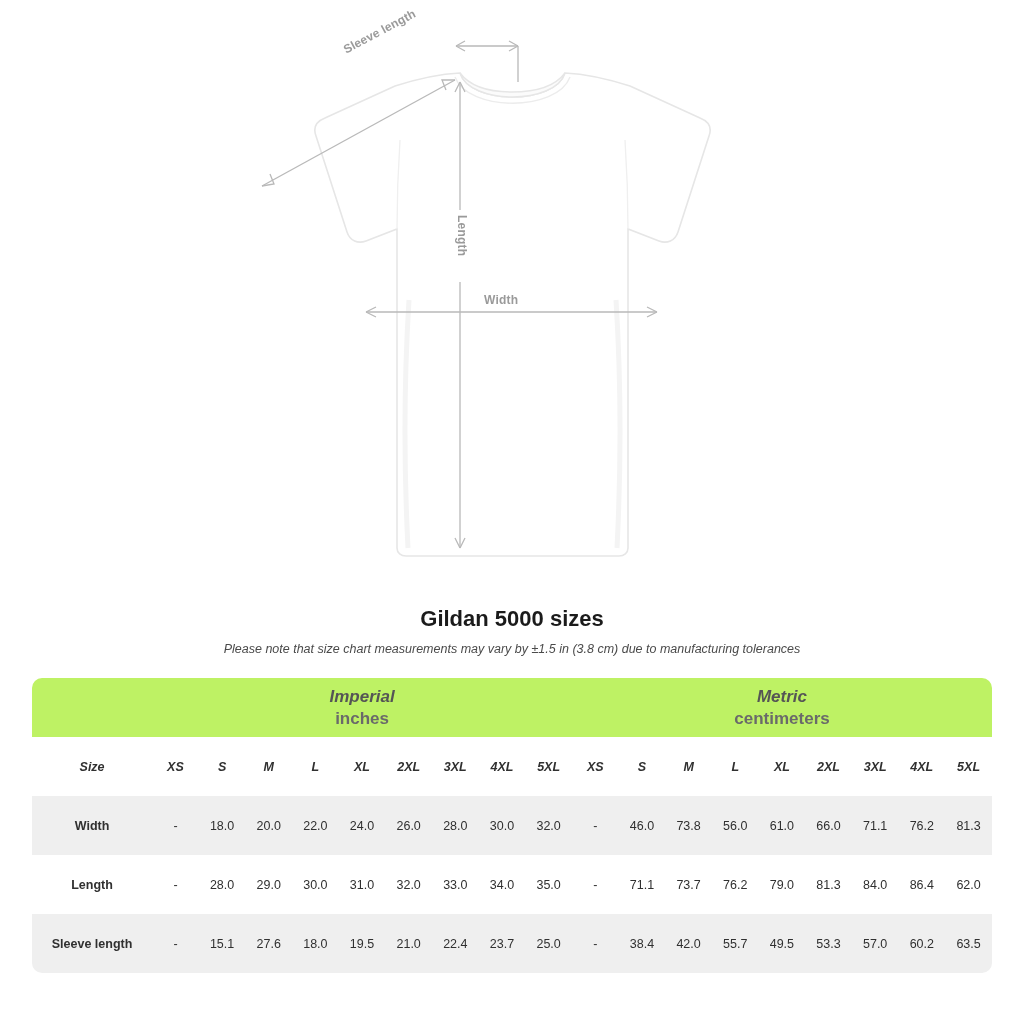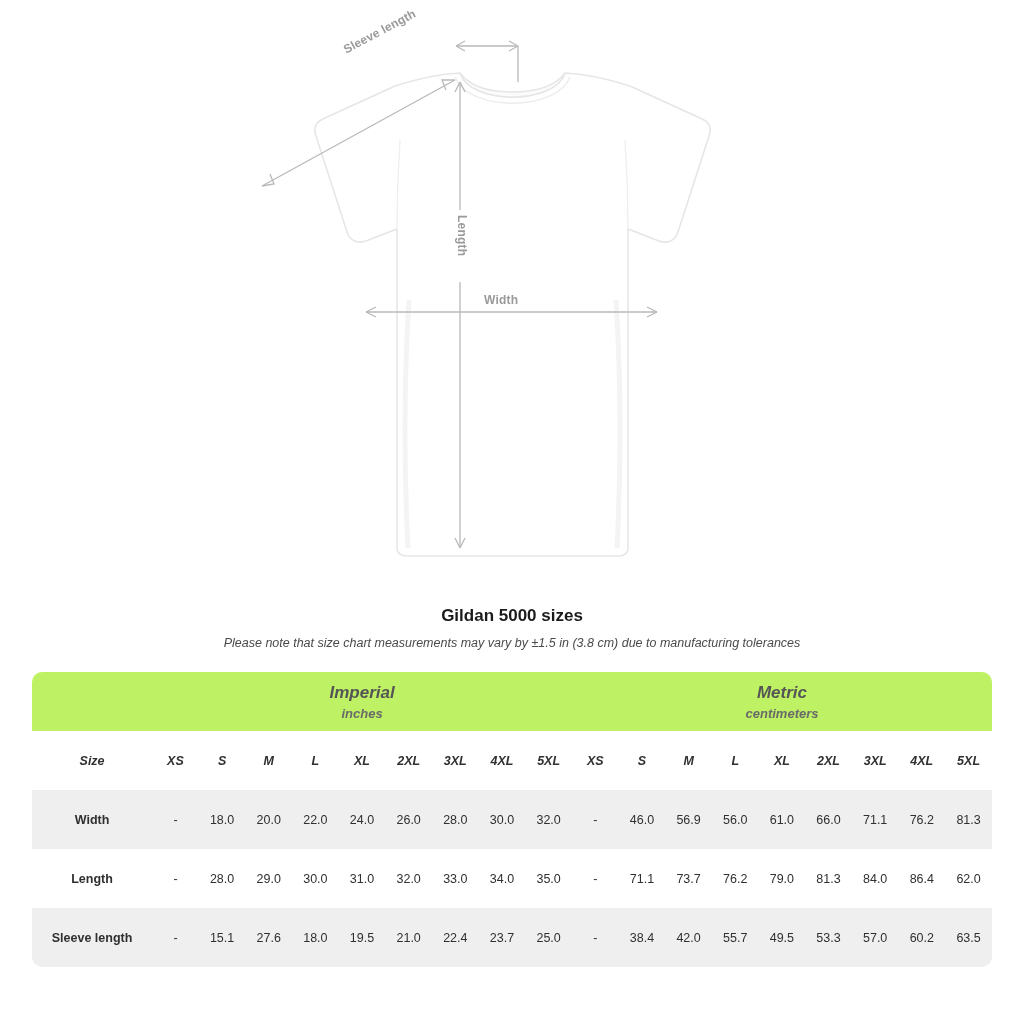--- a/index.html
+++ b/index.html
@@ -51,21 +51,21 @@
     left: 484px;
     top: 293px;
   }
 
   
   .title-block {
     text-align: center;
     margin-top: 16px;
   }
   .chart-title {
-    font-size: 17px;
+    font-size: 22px;
     font-weight: bold;
     color: #1b1b1b;
     margin: 0;
   }
   .chart-note {
     font-size: 12.5px;
     font-style: italic;
     color: #4a4a4a;
     margin: 10px 0 0 0;
   }
@@ -97,22 +97,21 @@
   }
   .unit-name {
     font-size: 17px;
     font-style: italic;
     font-weight: bold;
     color: #555555;
     display: block;
     line-height: 1.25;
   }
   .unit-sub {
-    font-size: 13px;
-    font-style: italic;
+    font-size: 17px;
     color: #6a6a6a;
     display: block;
     margin-top: 2px;
   }
   .size-row th {
     background: #ffffff;
     font-size: 12.5px;
     font-weight: bold;
     color: #2e2e2e;
     font-style: italic;
@@ -267,21 +266,21 @@
         <td>18.0</td>
         <td>20.0</td>
         <td>22.0</td>
         <td>24.0</td>
         <td>26.0</td>
         <td>28.0</td>
         <td>30.0</td>
         <td>32.0</td>
         <td>-</td>
         <td>46.0</td>
-        <td>56.9</td>
+        <td>73.8</td>
         <td>56.0</td>
         <td>61.0</td>
         <td>66.0</td>
         <td>71.1</td>
         <td>76.2</td>
         <td>81.3</td>
       </tr>
       <tr class="plain">
         <th class="row-label">Length</th>
         <td>-</td>

